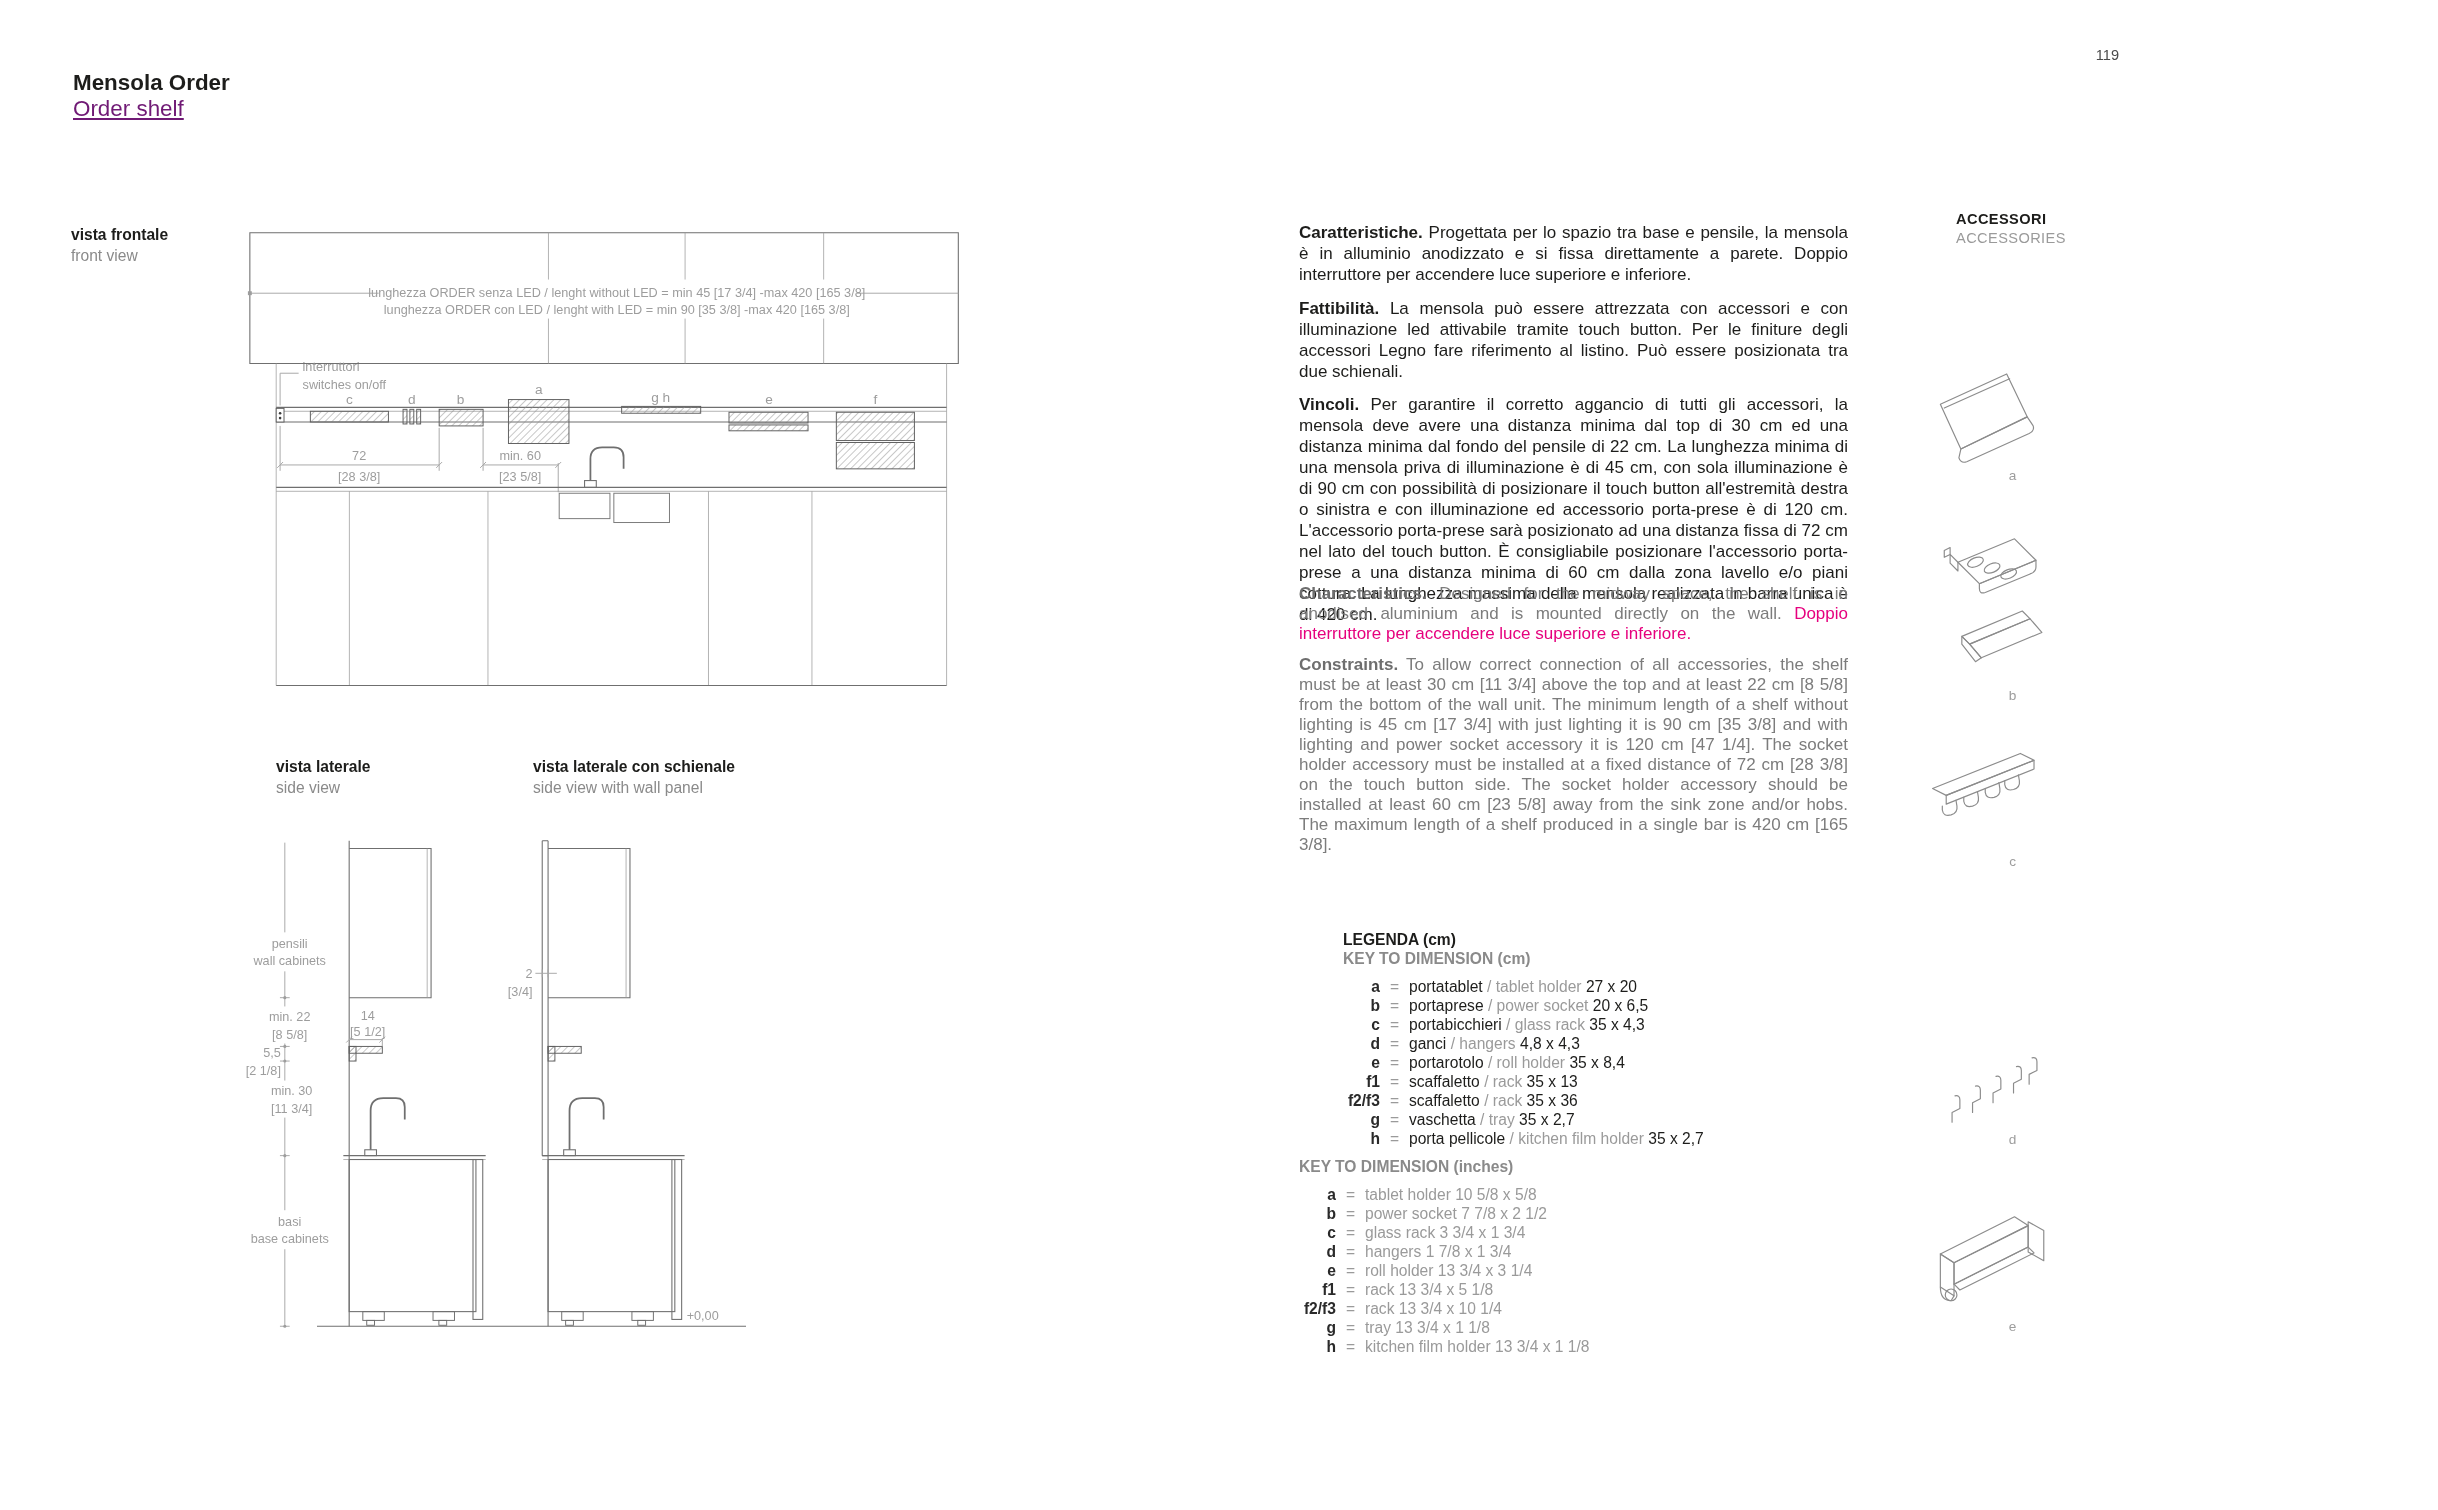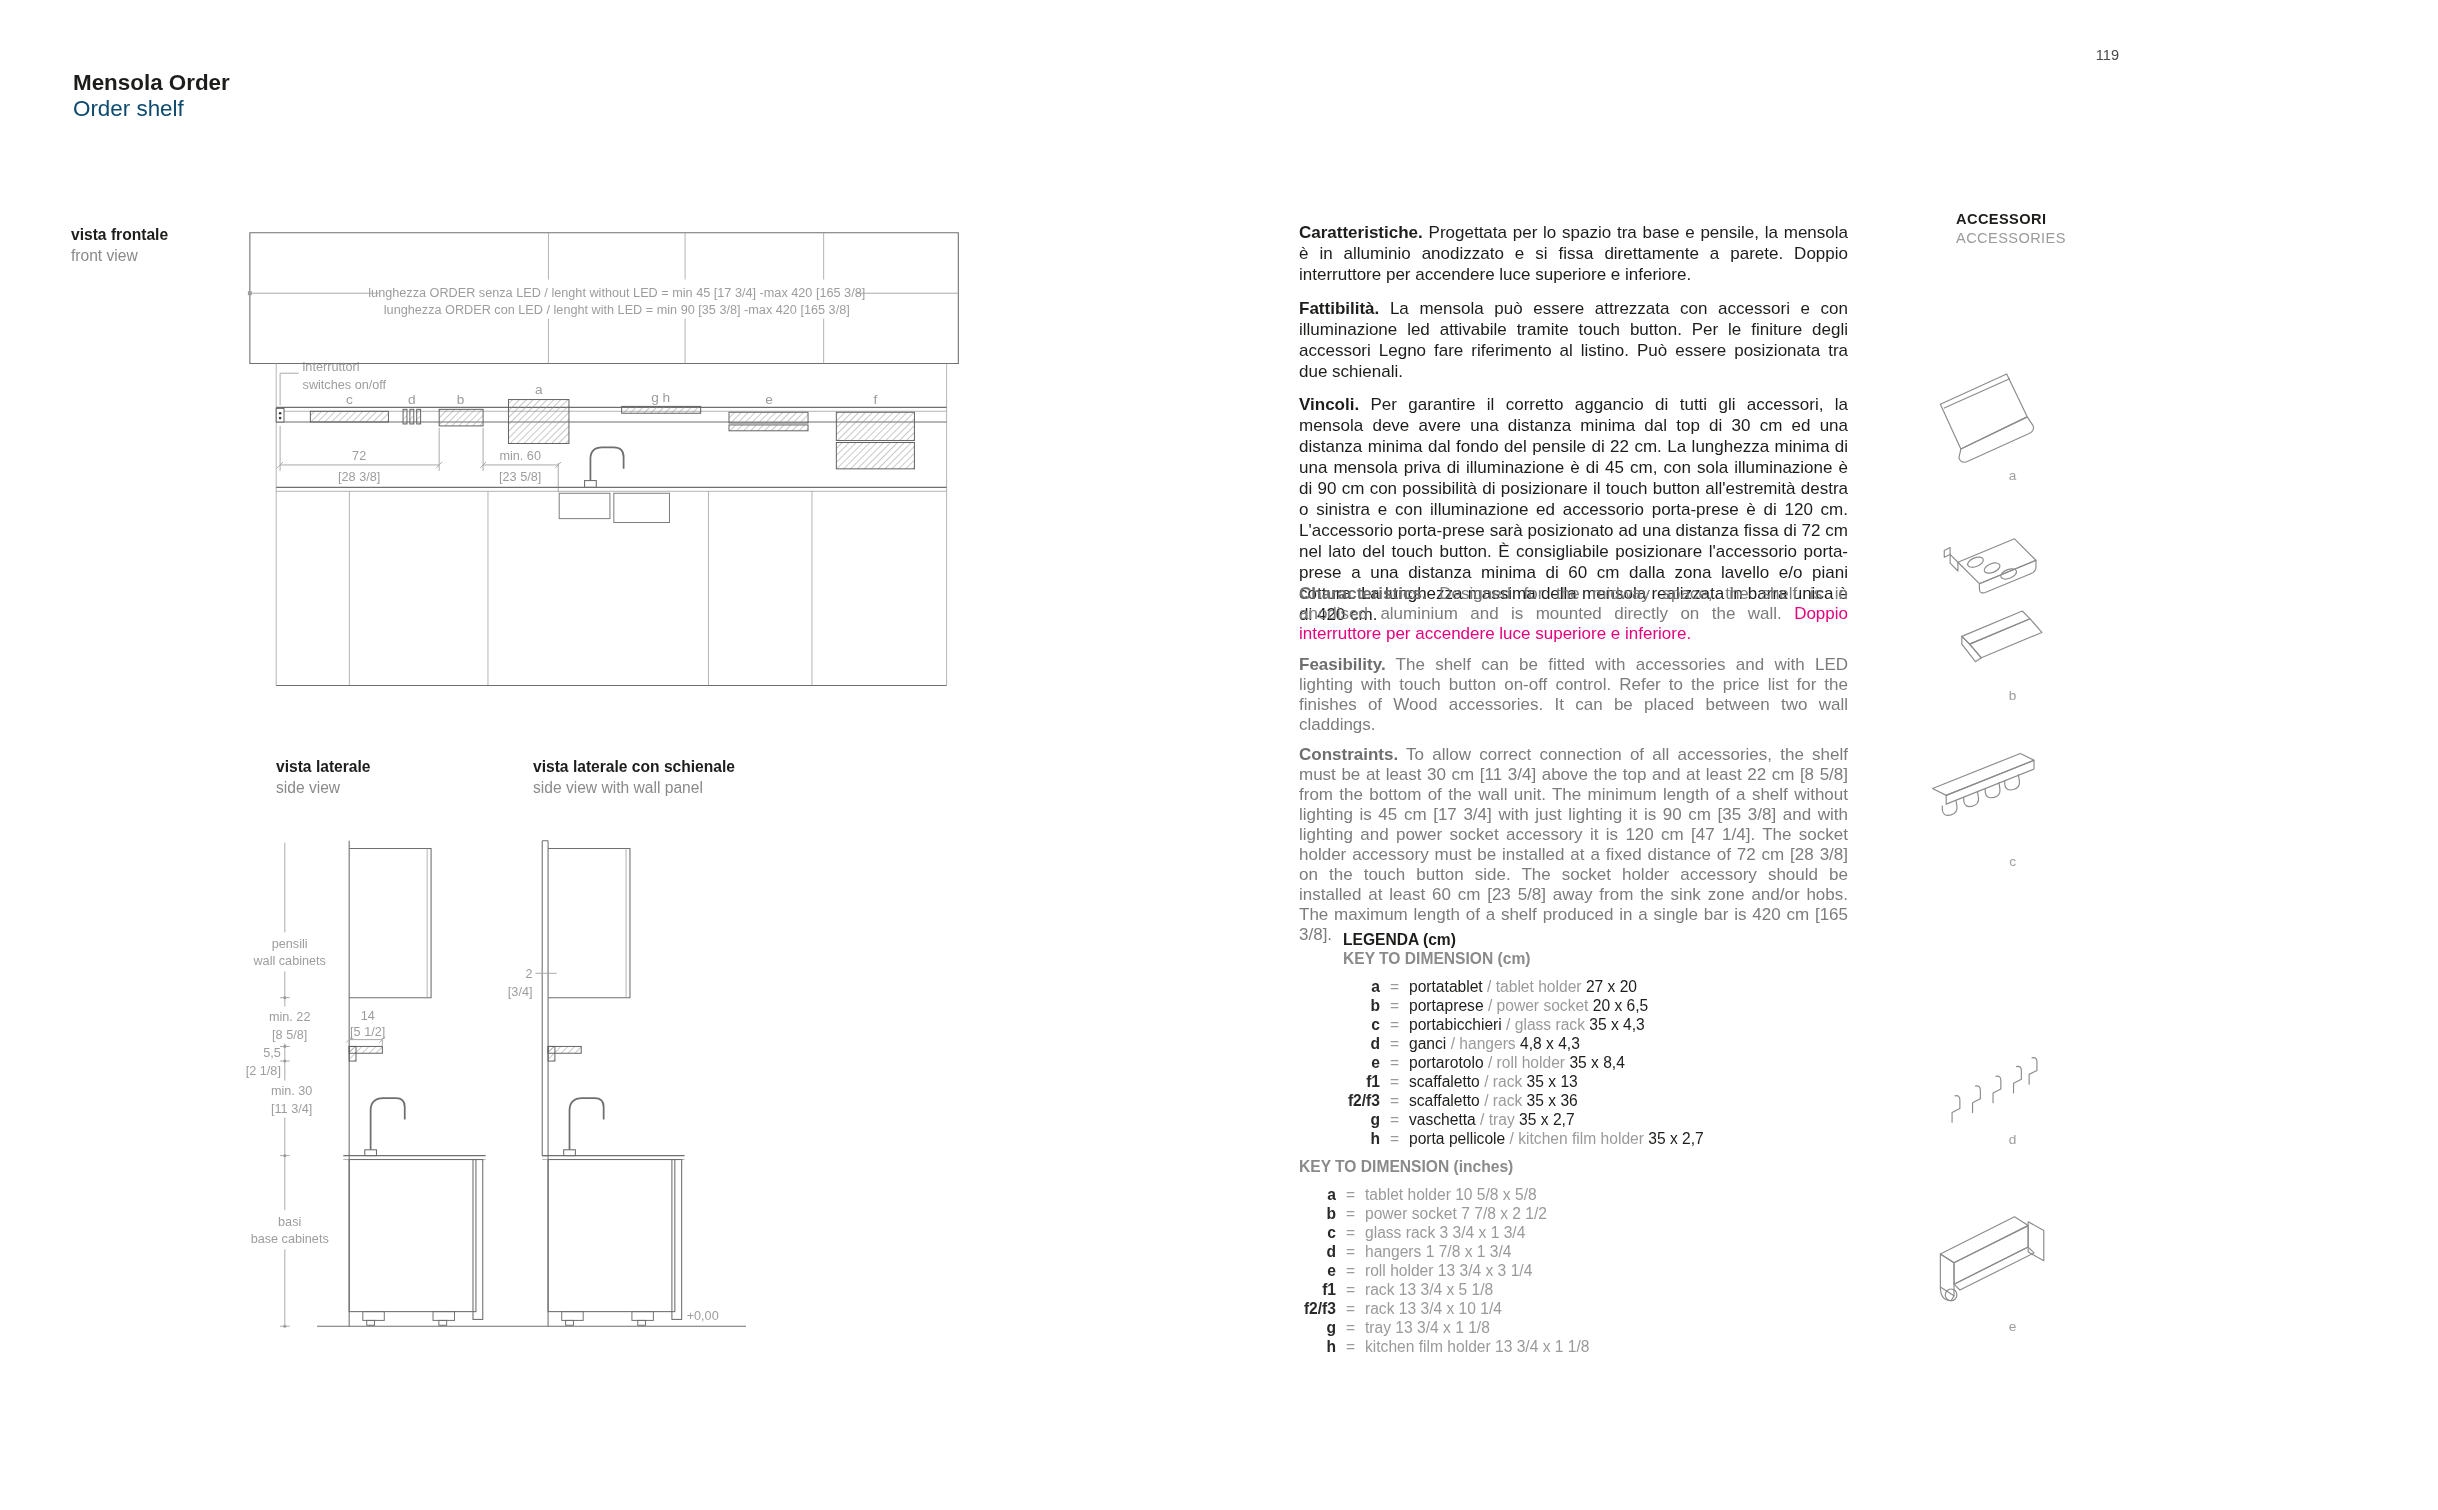--- a/index.html
+++ b/index.html
@@ -4,21 +4,21 @@
 <style>
   * { margin:0; padding:0; box-sizing:border-box; }
   html,body { background:#ffffff; }
   body { font-family:"Liberation Sans", sans-serif; }
   .page { position:relative; width:2150px; height:1511px; background:#fff; overflow:hidden; }
 
   .page-number { position:absolute; top:47px; right:31px; font-size:14.6px; color:#4a4a4a; }
 
   .header { position:absolute; left:73px; top:70px; }
   .header h1 { font-size:22.4px; font-weight:700; color:#1d1d1b; line-height:26px; }
-  .header h2 { font-size:22.4px; font-weight:400; color:#0c4a6e; line-height:26px; }
+  .header h2 { font-size:22.4px; font-weight:400; color:#701a75; line-height:26px;text-decoration:underline; }
 
   .view-label { position:absolute; font-size:15.6px; line-height:20.5px; }
   .view-label .it { font-weight:700; color:#1d1d1b; display:block; }
   .view-label .en { font-weight:400; color:#8a8a8a; display:block; }
   .lbl-front { left:71px; top:225px; }
   .lbl-side  { left:276px; top:757px; }
   .lbl-side2 { left:533px; top:757px; }
 
   svg { position:absolute; overflow:visible; }
   svg text { font-family:"Liberation Sans", sans-serif; }
@@ -249,21 +249,20 @@
   </svg>
 
   <div class="text-col col-it">
     <p class="para it"><strong>Caratteristiche.</strong> <span>Progettata per lo spazio tra base e pensile, la mensola è in alluminio anodizzato e si fissa direttamente a parete. Doppio interruttore per accendere luce superiore e inferiore.</span></p>
     <p class="para it"><strong>Fattibilità.</strong> <span>La mensola può essere attrezzata con accessori e con illuminazione led attivabile tramite touch button. Per le finiture degli accessori Legno fare riferimento al listino. Può essere posizionata tra due schienali.</span></p>
     <p class="para it"><strong>Vincoli.</strong> <span>Per garantire il corretto aggancio di tutti gli accessori, la mensola deve avere una distanza minima dal top di 30 cm ed una distanza minima dal fondo del pensile di 22 cm. La lunghezza minima di una mensola priva di illuminazione è di 45 cm, con sola illuminazione è di 90 cm con possibilità di posizionare il touch button all'estremità destra o sinistra e con illuminazione ed accessorio porta-prese è di 120 cm. L'accessorio porta-prese sarà posizionato ad una distanza fissa di 72 cm nel lato del touch button. È consigliabile posizionare l'accessorio porta-prese a una distanza minima di 60 cm dalla zona lavello e/o piani cottura. La lunghezza massima della mensola realizzata in barra unica è di 420 cm.</span></p>
   </div>
 
   <div class="text-col col-en">
     <p class="para en"><strong>Characteristics.</strong> <span>Designed for the midway space, the shelf is in anodised aluminium and is mounted directly on the wall. </span><span class="magenta">Doppio interruttore per accendere luce superiore e inferiore.</span></p>
-    <p class="para en"><strong>Feasibility.</strong> <span>The shelf can be fitted with accessories and with LED lighting with touch button on-off control. Refer to the price list for the finishes of Wood accessories. It can be placed between two wall claddings.</span></p>
     <p class="para en"><strong>Constraints.</strong> <span>To allow correct connection of all accessories, the shelf must be at least 30 cm [11 3/4] above the top and at least 22 cm [8 5/8] from the bottom of the wall unit. The minimum length of a shelf without lighting is 45 cm [17 3/4] with just lighting it is 90 cm [35 3/8] and with lighting and power socket accessory it is 120 cm [47 1/4]. The socket holder accessory must be installed at a fixed distance of 72 cm [28 3/8] on the touch button side. The socket holder accessory should be installed at least 60 cm [23 5/8] away from the sink zone and/or hobs. The maximum length of a shelf produced in a single bar is 420 cm [165 3/8].</span></p>
   </div>
 
   <div class="legend legend-cm">
     <div class="ttl-it">LEGENDA (cm)</div>
     <div class="ttl-en">KEY TO DIMENSION (cm)</div>
     <div class="rows">
       <div class="lrow">
           <span class="lk">a</span>
           <span class="leq">=</span>

